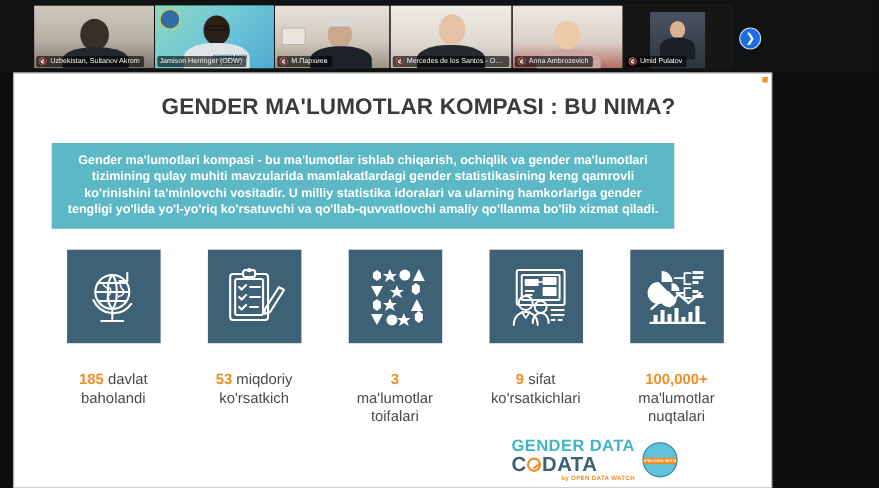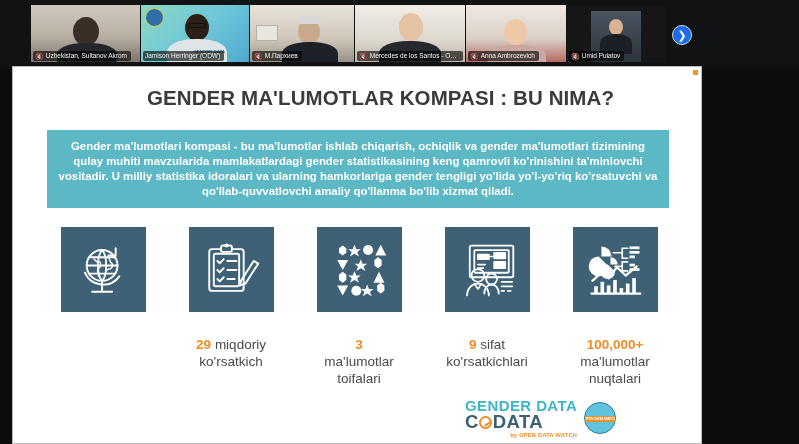--- a/index.html
+++ b/index.html
@@ -60,21 +60,21 @@
     background: #f0962b;
   }
   #slide-title {
     position: absolute; left: 0; top: 19px; width: 690px;
     text-align: center; color: #3b3b3b;
     font-size: 20.5px; font-weight: bold; letter-spacing: 0.1px;
     font-family: "Liberation Sans", sans-serif;
     padding-left: 45px;
   }
   #teal-box {
-    position: absolute; left: 34px; top: 63px; width: 622px; height: 78px;
+    position: absolute; left: 34px; top: 63px; width: 566px; height: 78px;
     background: #5bb8c4; padding: 22px 10px;
     display: flex; align-items: center; justify-content: center;
   }
   #teal-text {
     color: #ffffff; font-size: 11.4px; line-height: 15.2px;
     text-align: center; font-weight: 600;
     font-family: "Liberation Sans", sans-serif;
   }
 
   #cards { position: absolute; left: 26px; top: 160px; width: 640px; display: flex; }
@@ -209,36 +209,39 @@
           <svg width="58" height="58" viewBox="0 0 64 64" fill="none" stroke="#fff" stroke-width="2.1" stroke-linecap="round">
             <circle cx="31" cy="27" r="17"></circle>
             <path d="M31 10c-6 6-6 28 0 34M31 10c6 6 6 28 0 34M14 27h34M17 18h28M17 36h28"></path>
             <path d="M46 8v8h-8" stroke-width="2.1"></path>
             <path d="M12 35a22 22 0 0 0 38 4"></path>
             <path d="M31 44v10M20 56h22"></path>
             <path d="M22 20c2 1 3 4 5 3s3 2 2 5-3 2-3 5 2 4 1 6" stroke-width="1.6" opacity="0.95"></path>
             <path d="M38 18c2 2 1 5 3 6s2 4 0 6-3 0-4 2" stroke-width="1.6" opacity="0.95"></path>
           </svg>
         </div>
+        <div class="statline">
+          <span class="statnum">185</span> davlat<br>baholandi
+        </div>
       </div>
 
       <div class="card">
         <div class="iconbox">
           <svg width="58" height="58" viewBox="0 0 64 64" fill="none" stroke="#fff" stroke-width="2.1" stroke-linecap="round" stroke-linejoin="round">
             <rect x="8" y="9" width="38" height="46" rx="3"></rect>
             <rect x="13" y="14" width="28" height="36" rx="2"></rect>
             <rect x="21" y="5" width="12" height="7" rx="2" fill="#3f6175"></rect>
             <circle cx="27" cy="5" r="2.2" fill="#fff" stroke="none"></circle>
             <path d="M17 22l2.5 2.5L24 20M17 32l2.5 2.5L24 30M17 42l2.5 2.5L24 40"></path>
             <path d="M28 22h10M28 32h10M28 42h8"></path>
             <path d="M43 44l14-22 5 3-14 22-6 2z" stroke-width="2.1"></path>
           </svg>
         </div>
         <div class="statline">
-          <span class="statnum">29</span> miqdoriy<br>ko'rsatkich
+          <span class="statnum">53</span> miqdoriy<br>ko'rsatkich
         </div>
       </div>
 
       <div class="card">
         <div class="iconbox">
           <svg width="58" height="58" viewBox="0 0 64 64" fill="#fff">
             <polygon points="10,8 14,5 18,8 18,13 14,16 10,13"></polygon>
             <polygon points="27,4 29,9 34,9 30,12 32,17 27,14 22,17 24,12 20,9 25,9"></polygon>
             <circle cx="42" cy="10" r="5.5"></circle>
             <polygon points="56,4 62,16 50,16"></polygon>

